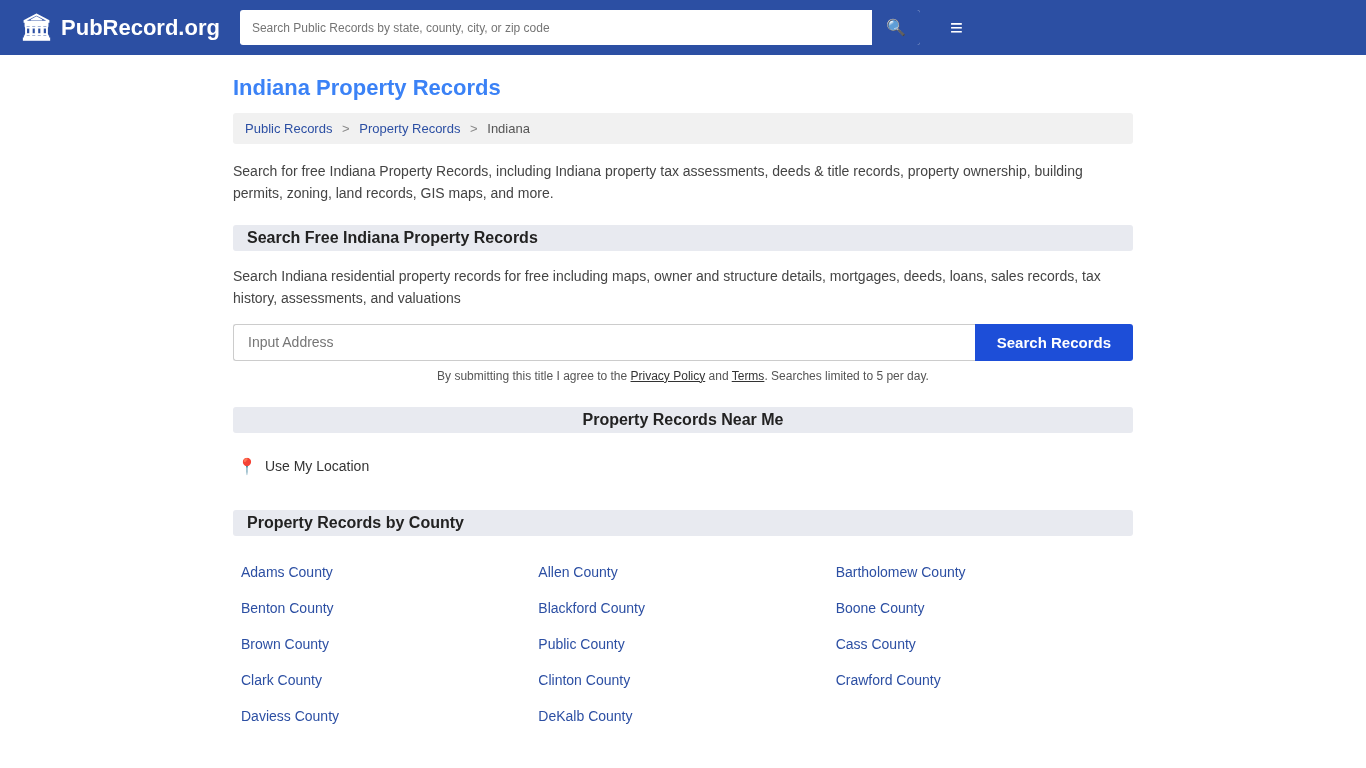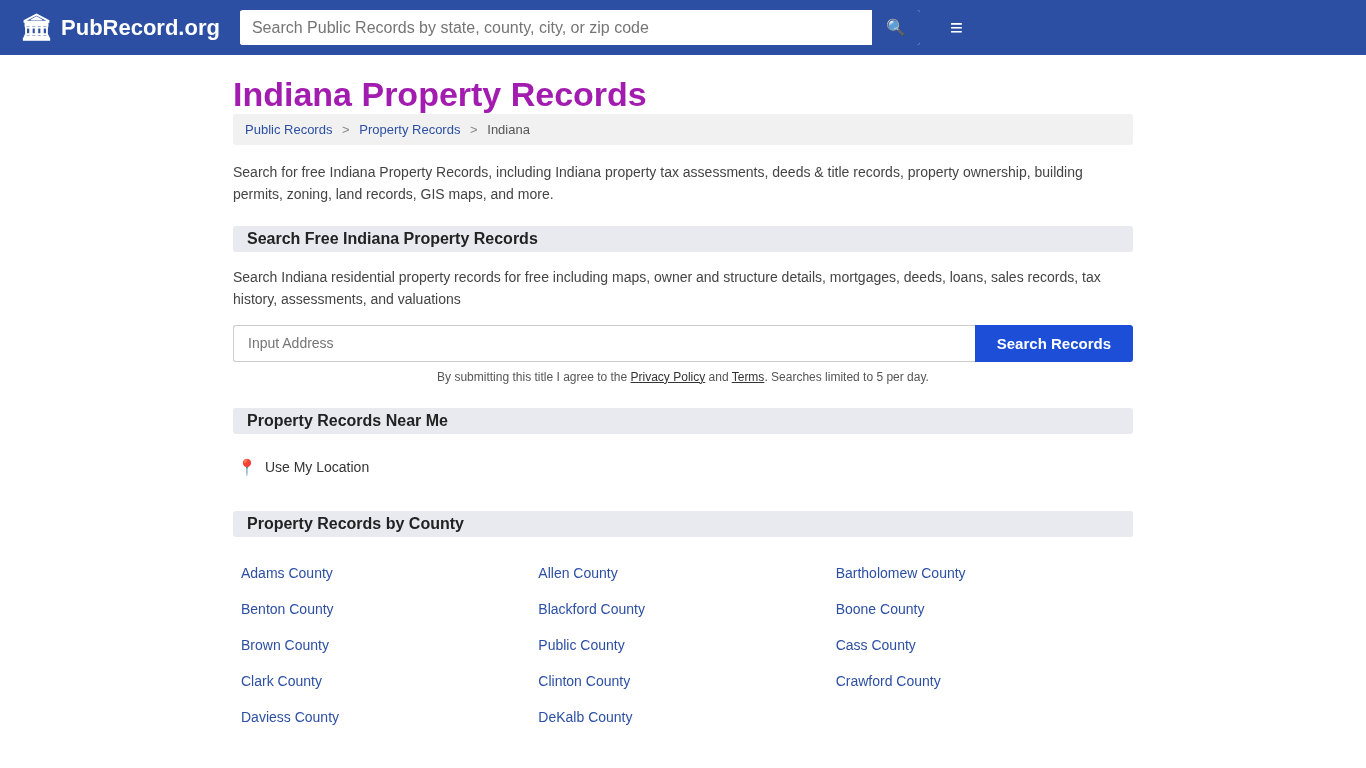--- a/index.html
+++ b/index.html
@@ -33,21 +33,21 @@
       background: #fff;
       border-radius: 3px;
       overflow: hidden;
       max-width: 680px;
     }
     #header-search-input {
       flex: 1;
       border: none;
       outline: none;
       padding: 8px 12px;
-      font-size: 16px;
+      font-size: 12px;
       color: #555;
     }
     #header-search-button {
       background: #2c4fa3;
       border: none;
       color: #fff;
       padding: 8px 14px;
       cursor: pointer;
       font-size: 16px;
     }
@@ -59,24 +59,24 @@
     }
 
     
     #main {
       max-width: 960px;
       margin: 0 auto;
       padding: 20px 30px;
     }
 
     #page-title {
-      font-size: 34px;
-      font-weight: bold;
-      color: #a21caf;
-      margin-bottom: 0;
+      font-size: 22px;
+      font-weight: bold;
+      color: #3b82f6;
+      margin-bottom: 12px;
     }
 
     
     #breadcrumb {
       background: #f1f1f1;
       padding: 8px 12px;
       border-radius: 3px;
       margin-bottom: 16px;
       font-size: 13px;
       color: #555;
@@ -145,20 +145,21 @@
     }
     #form-disclaimer a {
       color: #333;
       font-weight: normal;
       text-decoration: underline;
     }
 
     
     #near-me-section {
       margin-bottom: 24px;
+      text-align: center;
     }
     #use-location-row {
       display: flex;
       align-items: center;
       gap: 8px;
       padding: 10px 4px;
       cursor: pointer;
     }
     .location-pin {
       font-size: 16px;

